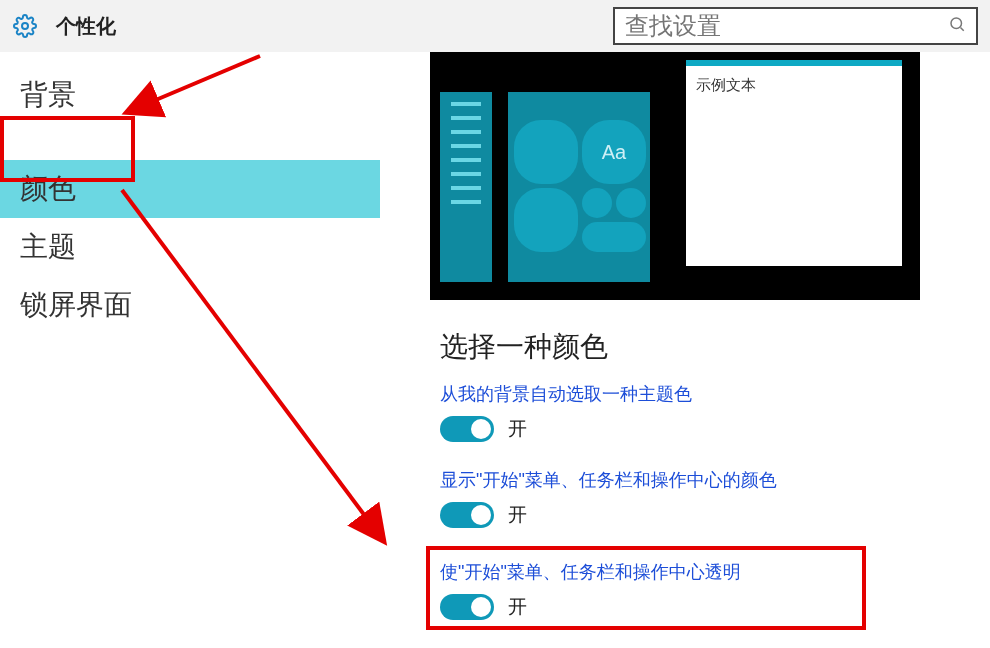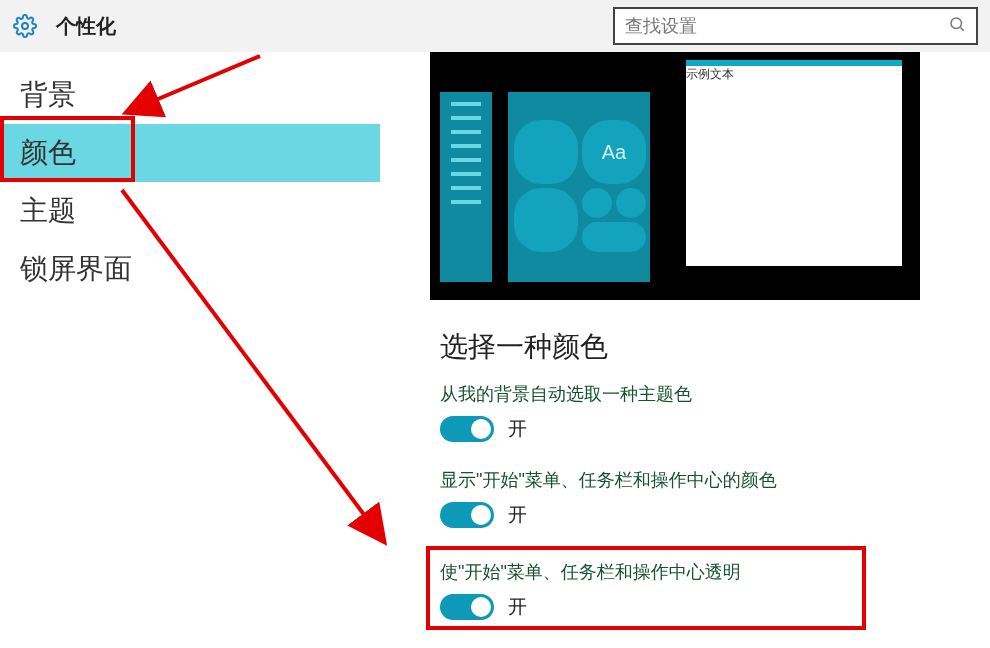--- a/index.html
+++ b/index.html
@@ -3,42 +3,42 @@
 <meta charset="utf-8">
 <style>
   * { box-sizing: border-box; margin: 0; padding: 0; font-family: "Microsoft YaHei", "Segoe UI", sans-serif; }
   body { width: 990px; height: 648px; background: #fff; overflow: hidden; position: relative; }
 
   
   .header { height: 52px; background: #f2f2f2; border-bottom: 0px solid #ddd; display: flex; align-items: center; padding: 4px 12px; }
   .gear { width: 26px; height: 26px; display:flex; align-items:center; justify-content:center; color:#1b84c6; margin-right: 18px; }
   .title { font-size: 20px; font-weight: bold; color:#222; }
   .search { margin-left:auto; width:365px; height:38px; border:2px solid #444; display:flex; align-items:center; padding:0 10px; background:#fff; }
-  .search input { flex:1; border:none; outline:none; font-size:18px; color:#555; }
+  .search input { flex:1; border:none; outline:none; font-size:24px; color:#555; }
   .search .sicon { color:#777; }
 
   .main { display:flex; height: calc(648px - 52px); }
 
   
   .sidebar { width: 380px; padding-top: 14px; }
   .side-item { height: 58px; display:flex; align-items:center; padding-left: 20px; font-size: 28px; color:#333; cursor:pointer; }
-  .side-item.selected { background: #6bd7e2; }
+  .side-item.selected { background: #6bd7e2; margin-top: 36px; }
   .highlight-box { border: 4px solid #e40000; position:absolute; }
 
   
   .preview { position:absolute; left:430px; top:52px; width:490px; height:248px; background:#000; }
   .pv-sidebar { position:absolute; left:10px; top:40px; width:52px; height:190px; background:#0f8aa0; }
   .pv-sidebar .stripe { width:30px; height:4px; background:#6ad7e5; margin:10px auto 0 auto; }
   .pv-tiles { position:absolute; left:78px; top:40px; width:142px; height:190px; background:#0f8aa0; }
   .pv-tile { position:absolute; background:#13a3bd; display:flex; align-items:center; justify-content:center; color:#cdeff5; font-size:20px;border-radius:27px; }
-  .pv-win { position:absolute; right:18px; top:8px; width:216px; height:206px; background:#fff; border-top:6px solid #0ea9c4; font-size:12px; color:#333; }
+  .pv-win { position:absolute; right:18px; top:8px; width:216px; height:206px; background:#fff; border-top:6px solid #0ea9c4; padding:10px; font-size:15px; color:#333; }
 
   .section { position:absolute; left:440px; }
   .h2 { font-size:28px; font-weight:400; color:#222; }
-  .lbl { font-size:18px; color:#14532d; }
+  .lbl { font-size:18px; color:#1d4ed8; }
   .toggle-row { display:flex; align-items:center; margin-top:10px; gap:14px; }
   .toggle { width:54px; height:26px; border-radius:13px; background:#0f99b8; position:relative; }
   .toggle .knob { position:absolute; right:3px; top:3px; width:20px; height:20px; border-radius:50%; background:#fff; }
   .toggle-text { font-size:19px; color:#222; }
 
   
   .arrow { position:absolute; pointer-events:none; }
 </style>
 </head>
 <body>

